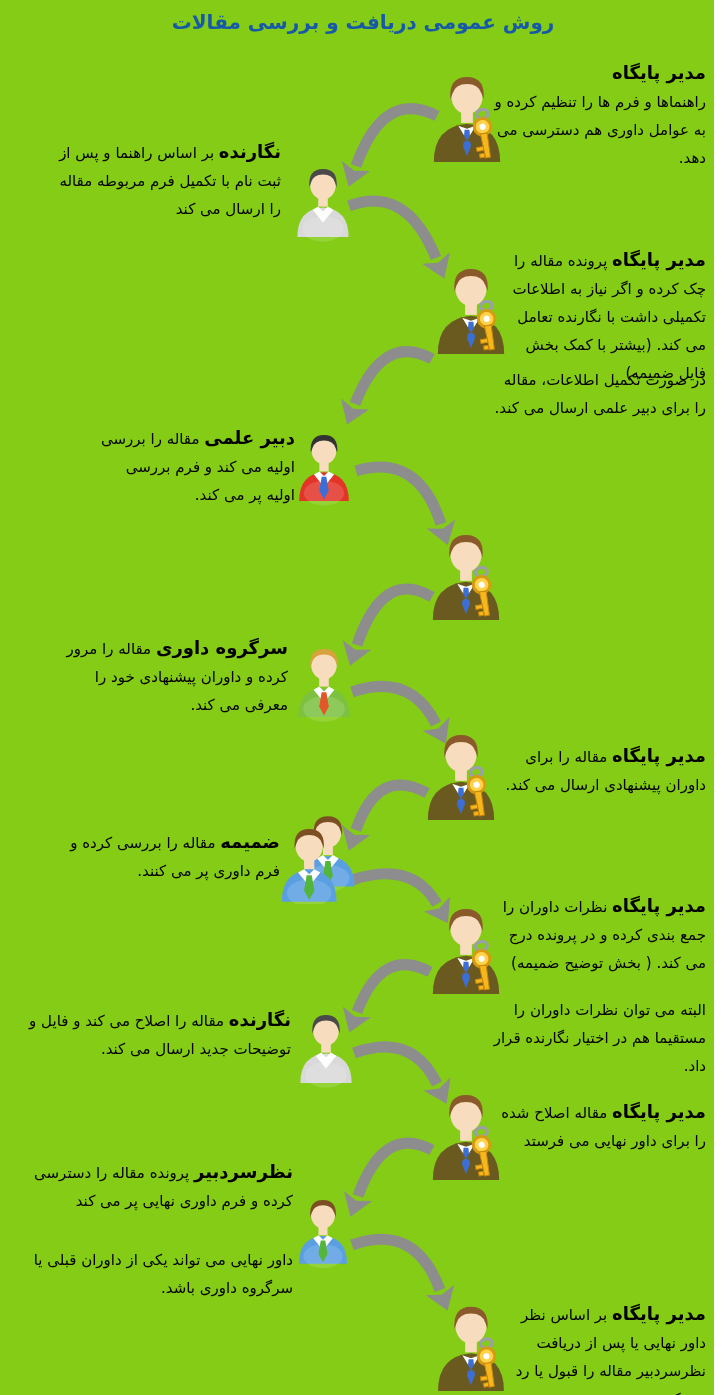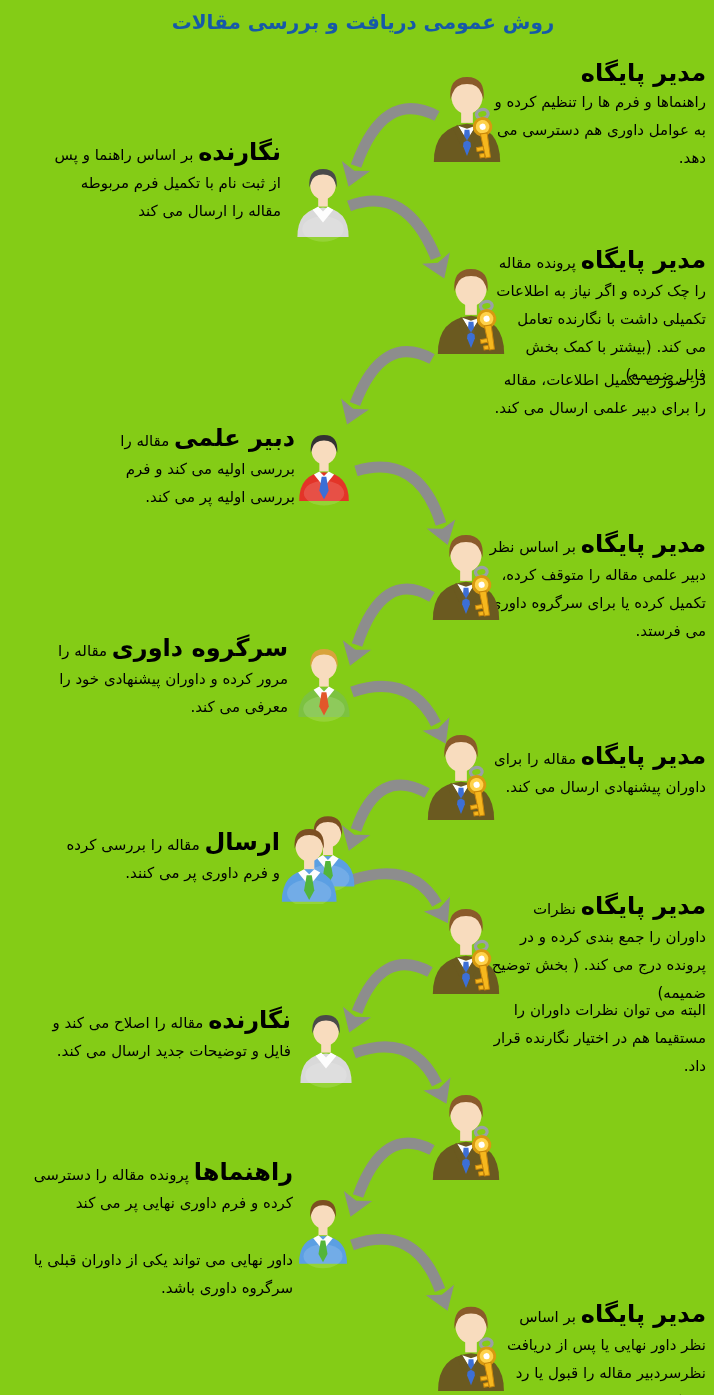--- a/index.html
+++ b/index.html
@@ -3,21 +3,21 @@
 <meta charset="utf-8">
 <style>
   html,body{margin:0;padding:0;background:#fff;}
   body{font-family:"DejaVu Sans","Liberation Sans",sans-serif;}
   #page{position:relative;width:714px;height:1395px;background:#84cc16;overflow:hidden;}
   #arrow-layer{position:absolute;left:0;top:0;z-index:0;}
   .title{position:absolute;top:10px;left:0;width:726px;text-align:center;
          font-size:20px;font-weight:bold;z-index:1;}
   .step{position:absolute;direction:rtl;text-align:right;font-size:15px;
         line-height:28px;color:#000;z-index:1;}
-  .actor{font-weight:bold;font-size:24px;}
+  .actor{font-weight:bold;font-size:18px;}
   .actor.block{display:block;line-height:30px;}
   .icon{position:absolute;z-index:1;}
   .icon svg{display:block;width:100%;height:100%;}
 </style>
 </head>
 <body>
 
 <div id="page">
 
   <svg id="arrow-layer" width="726" height="1395">
@@ -163,24 +163,20 @@
           <path d="M37,61 L43,61 L46,79 L40,90 L34,79 Z" fill="#3c6fd6"></path>
         </g>
         <g transform="translate(0,0)">
     <rect x="34" y="42" width="12" height="12" fill="#f8dcbe"></rect>
     <ellipse cx="40" cy="27" rx="16" ry="18" fill="#f8dcbe"></ellipse>
     <path d="M23,30 Q21,7 40,7 Q59,7 57,30 L55,24 Q52,14 40,14 Q28,14 25,24 Z" fill="#333333"></path>
   </g>
       </svg>
     </div>
 
-  <div class="step" style="right:8px;top:530px;width:218px">
-    <span class="actor">مدیر پایگاه</span>
-    <span>بر اساس نظر دبیر علمی مقاله را متوقف کرده، تکمیل کرده یا برای سرگروه داوری می فرستد.</span>
-  </div>
   <div class="icon" style="left:427px;top:528px;width:78px;height:96px">
       <svg viewBox="0 0 80 98" xmlns="http://www.w3.org/2000/svg">
         <path d="M6,94 Q6,58 40,55 Q74,58 74,94 Z" fill="#6b5a20"></path>
      <path d="M31,57 L40,72 L49,57 L40,60 Z" fill="#fdfdfd"></path>
      <path d="M37.5,61 L42.5,61 L44,78 L40,88 L36,78 Z" fill="#3c6fd6"></path>
      <path d="M30,56 L40,72 L33,76 L26,60 Z" fill="#6b5a20" opacity="0.9"></path>
      <path d="M50,56 L40,72 L47,76 L54,60 Z" fill="#6b5a20" opacity="0.9"></path>
         <g transform="translate(0,0)">
     <rect x="34" y="42" width="12" height="12" fill="#f8dcbe"></rect>
     <ellipse cx="40" cy="27" rx="16" ry="18" fill="#f8dcbe"></ellipse>
@@ -238,21 +234,21 @@
     <circle cx="56" cy="58" r="8.5" fill="#ffd24a" stroke="#d79a10" stroke-width="3"></circle>
     <circle cx="56" cy="58" r="3.2" fill="#ffffff"></circle>
     <path d="M52.5,65 L59.5,65 L58.5,90 L53.5,90 Z" fill="#f6b71d" stroke="#c8860a" stroke-width="1"></path>
     <path d="M53,78 L46,78 L46,82 L53,82 Z" fill="#f6b71d" stroke="#c8860a" stroke-width="1"></path>
     <path d="M53,85 L48,85 L48,89 L53,89 Z" fill="#f6b71d" stroke="#c8860a" stroke-width="1"></path>
   </g>
       </svg>
     </div>
 
   <div class="step" style="left:58px;top:828px;width:222px">
-    <span class="actor">ارسال</span>
+    <span class="actor">ضمیمه</span>
     <span>مقاله را بررسی کرده و فرم داوری پر می کنند.</span>
   </div>
   <div class="icon" style="left:280px;top:814px;width:80px;height:90px">
       <svg viewBox="0 0 88 100" xmlns="http://www.w3.org/2000/svg">
         <g transform="translate(16,-4) scale(0.92)">
           <g transform="translate(0,0)">
     <path d="M8,92 Q8,57 40,55 Q72,57 72,92 Z" fill="#5b9fe3"></path>
     <ellipse cx="40" cy="82" rx="26" ry="16" fill="#ffffff" opacity="0.14"></ellipse>
             <path d="M27,58 L40,74 L53,58 L46,54 L40,60 L34,54 Z" fill="#fdfdfd"></path>
             <path d="M37,61 L43,61 L46,79 L40,90 L34,79 Z" fill="#53b53a"></path>
@@ -322,20 +318,24 @@
           <path d="M27,58 L40,74 L53,58 L46,54 L40,60 L34,54 Z" fill="#fdfdfd"></path>
         </g>
         <g transform="translate(0,0)">
     <rect x="34" y="42" width="12" height="12" fill="#f8dcbe"></rect>
     <ellipse cx="40" cy="27" rx="16" ry="18" fill="#f8dcbe"></ellipse>
     <path d="M23,30 Q21,7 40,7 Q59,7 57,30 L55,24 Q52,14 40,14 Q28,14 25,24 Z" fill="#4a4a4a"></path>
   </g>
       </svg>
     </div>
 
+  <div class="step" style="right:8px;top:1098px;width:212px">
+    <span class="actor">مدیر پایگاه</span>
+    <span>مقاله اصلاح شده را برای داور نهایی می فرستد</span>
+  </div>
   <div class="icon" style="left:427px;top:1088px;width:78px;height:96px">
       <svg viewBox="0 0 80 98" xmlns="http://www.w3.org/2000/svg">
         <path d="M6,94 Q6,58 40,55 Q74,58 74,94 Z" fill="#6b5a20"></path>
      <path d="M31,57 L40,72 L49,57 L40,60 Z" fill="#fdfdfd"></path>
      <path d="M37.5,61 L42.5,61 L44,78 L40,88 L36,78 Z" fill="#3c6fd6"></path>
      <path d="M30,56 L40,72 L33,76 L26,60 Z" fill="#6b5a20" opacity="0.9"></path>
      <path d="M50,56 L40,72 L47,76 L54,60 Z" fill="#6b5a20" opacity="0.9"></path>
         <g transform="translate(0,0)">
     <rect x="34" y="42" width="12" height="12" fill="#f8dcbe"></rect>
     <ellipse cx="40" cy="27" rx="16" ry="18" fill="#f8dcbe"></ellipse>
@@ -346,21 +346,21 @@
     <circle cx="56" cy="58" r="8.5" fill="#ffd24a" stroke="#d79a10" stroke-width="3"></circle>
     <circle cx="56" cy="58" r="3.2" fill="#ffffff"></circle>
     <path d="M52.5,65 L59.5,65 L58.5,90 L53.5,90 Z" fill="#f6b71d" stroke="#c8860a" stroke-width="1"></path>
     <path d="M53,78 L46,78 L46,82 L53,82 Z" fill="#f6b71d" stroke="#c8860a" stroke-width="1"></path>
     <path d="M53,85 L48,85 L48,89 L53,89 Z" fill="#f6b71d" stroke="#c8860a" stroke-width="1"></path>
   </g>
       </svg>
     </div>
 
   <div class="step" style="left:25px;top:1158px;width:268px">
-    <span class="actor">راهنماها</span>
+    <span class="actor">نظرسردبیر</span>
     <span>پرونده مقاله را دسترسی کرده و فرم داوری نهایی پر می کند</span>
   </div>
   <div class="icon" style="left:293px;top:1190px;width:60px;height:80px">
       <svg viewBox="0 0 80 94" xmlns="http://www.w3.org/2000/svg">
         <g transform="translate(0,0)">
     <path d="M8,92 Q8,57 40,55 Q72,57 72,92 Z" fill="#5b9fe3"></path>
     <ellipse cx="40" cy="82" rx="26" ry="16" fill="#ffffff" opacity="0.14"></ellipse>
           <path d="M27,58 L40,74 L53,58 L46,54 L40,60 L34,54 Z" fill="#fdfdfd"></path>
           <path d="M37,61 L43,61 L46,79 L40,90 L34,79 Z" fill="#53b53a"></path>
         </g>

